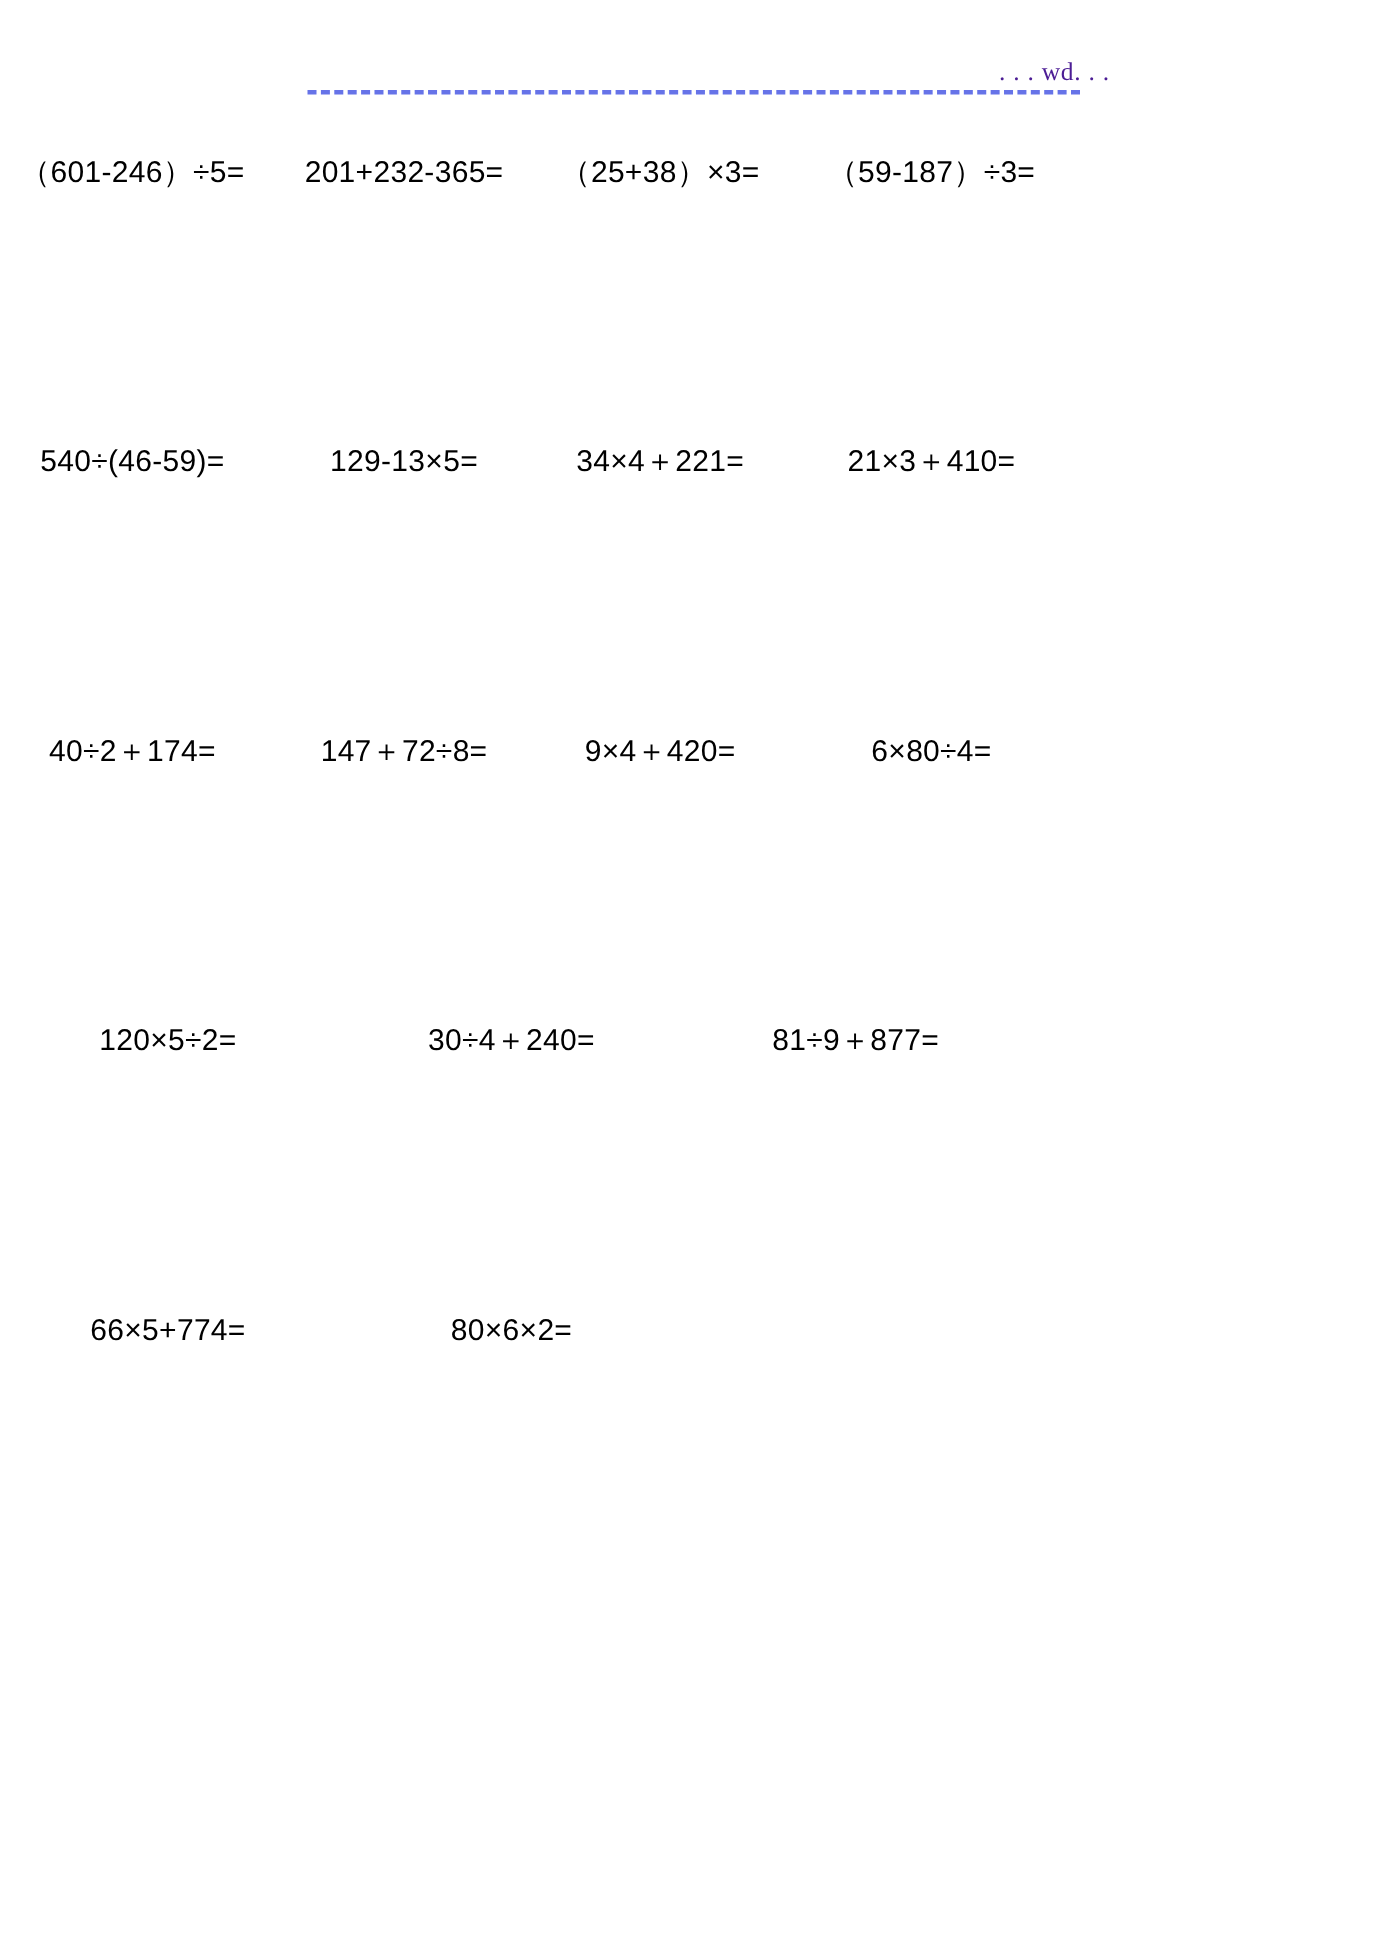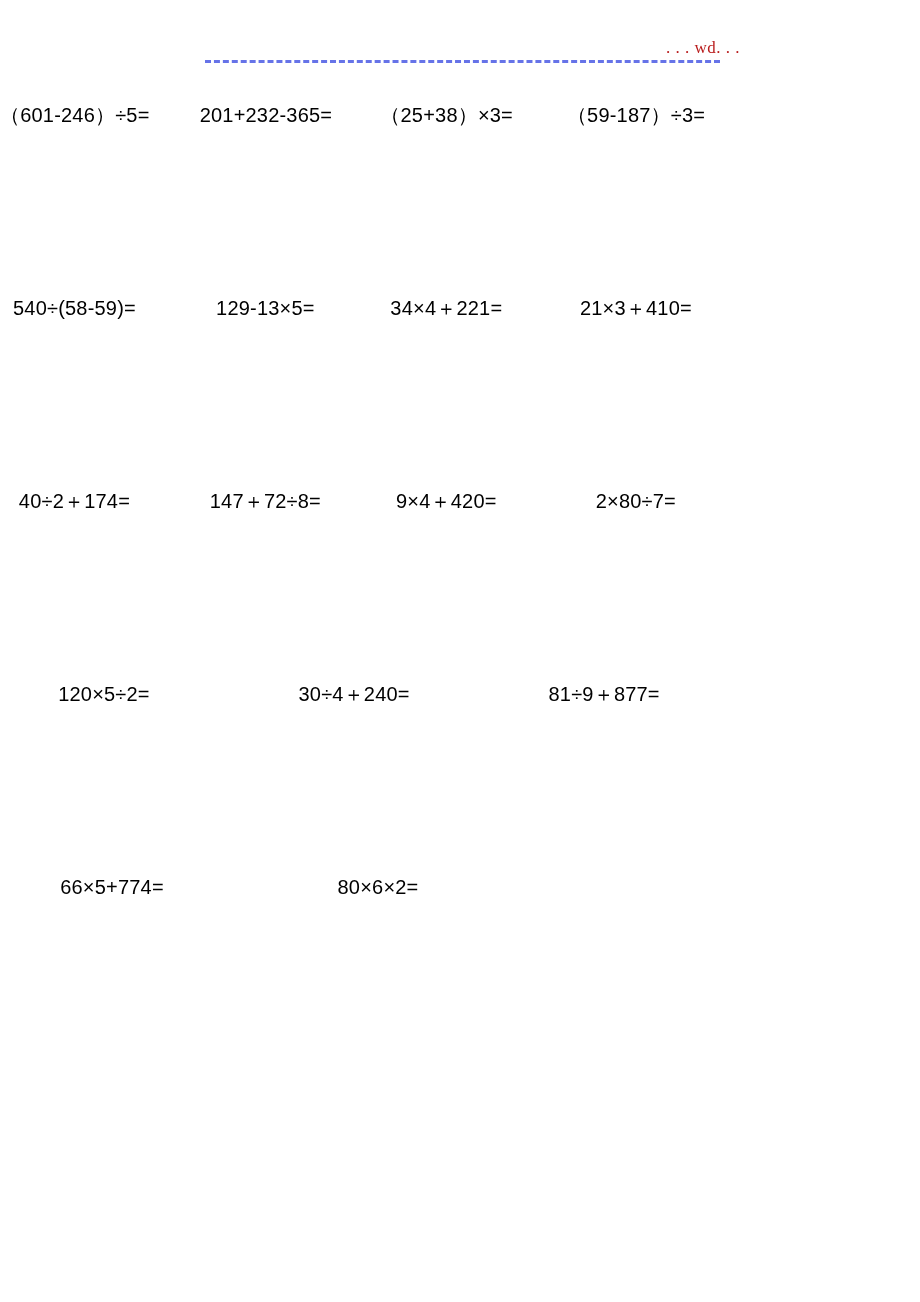--- a/index.html
+++ b/index.html
@@ -38,38 +38,37 @@
   }
   .header-watermark {
     position: absolute;
     left: 600px;
     top: 38px;
     width: 140px;
     text-align: right;
     font-family: "Liberation Serif", serif;
     font-size: 17px;
     line-height: 20px;
-    color: #b91c1c;
+    color: #4c1d95;
     letter-spacing: 0.5px;
     white-space: pre;
   }
 
   
   .sheet {
     position: absolute;
     left: 0;
     top: 88px;
     width: 920px;
   }
   .prob-row {
     display: flex;
     width: 730px;
     height: 193px;
     align-items: flex-start;
-    gap: 37px;
   }
   .prob-cell {
     box-sizing: border-box;
     display: flex;
     align-items: flex-start;
     justify-content: center;
     padding-top: 14px;
     font-size: 20px;
     line-height: 26px;
     white-space: nowrap;
@@ -94,31 +93,31 @@
 
   <div class="prob-row">
     <div class="prob-cell col-1">（601-246）÷5=</div>
     <div class="prob-cell col-2">201+232-365=</div>
     <div class="prob-cell col-3">（25+38）×3=</div>
     <div class="prob-cell col-4">（59-187）÷3=</div>
   </div>
 
 
   <div class="prob-row">
-    <div class="prob-cell col-1">540÷(58-59)=</div>
+    <div class="prob-cell col-1">540÷(46-59)=</div>
     <div class="prob-cell col-2">129-13×5=</div>
     <div class="prob-cell col-3">34×4＋221=</div>
     <div class="prob-cell col-4">21×3＋410=</div>
   </div>
 
   <div class="prob-row">
     <div class="prob-cell col-1">40÷2＋174=</div>
     <div class="prob-cell col-2">147＋72÷8=</div>
     <div class="prob-cell col-3">9×4＋420=</div>
-    <div class="prob-cell col-4">2×80÷7=</div>
+    <div class="prob-cell col-4">6×80÷4=</div>
   </div>
 
   <div class="prob-row">
     <div class="prob-cell col-1">120×5÷2=</div>
     <div class="prob-cell col-3">30÷4＋240=</div>
     <div class="prob-cell col-4">81÷9＋877=</div>
   </div>
 
   <div class="prob-row">
     <div class="prob-cell col-1">66×5+774=</div>

